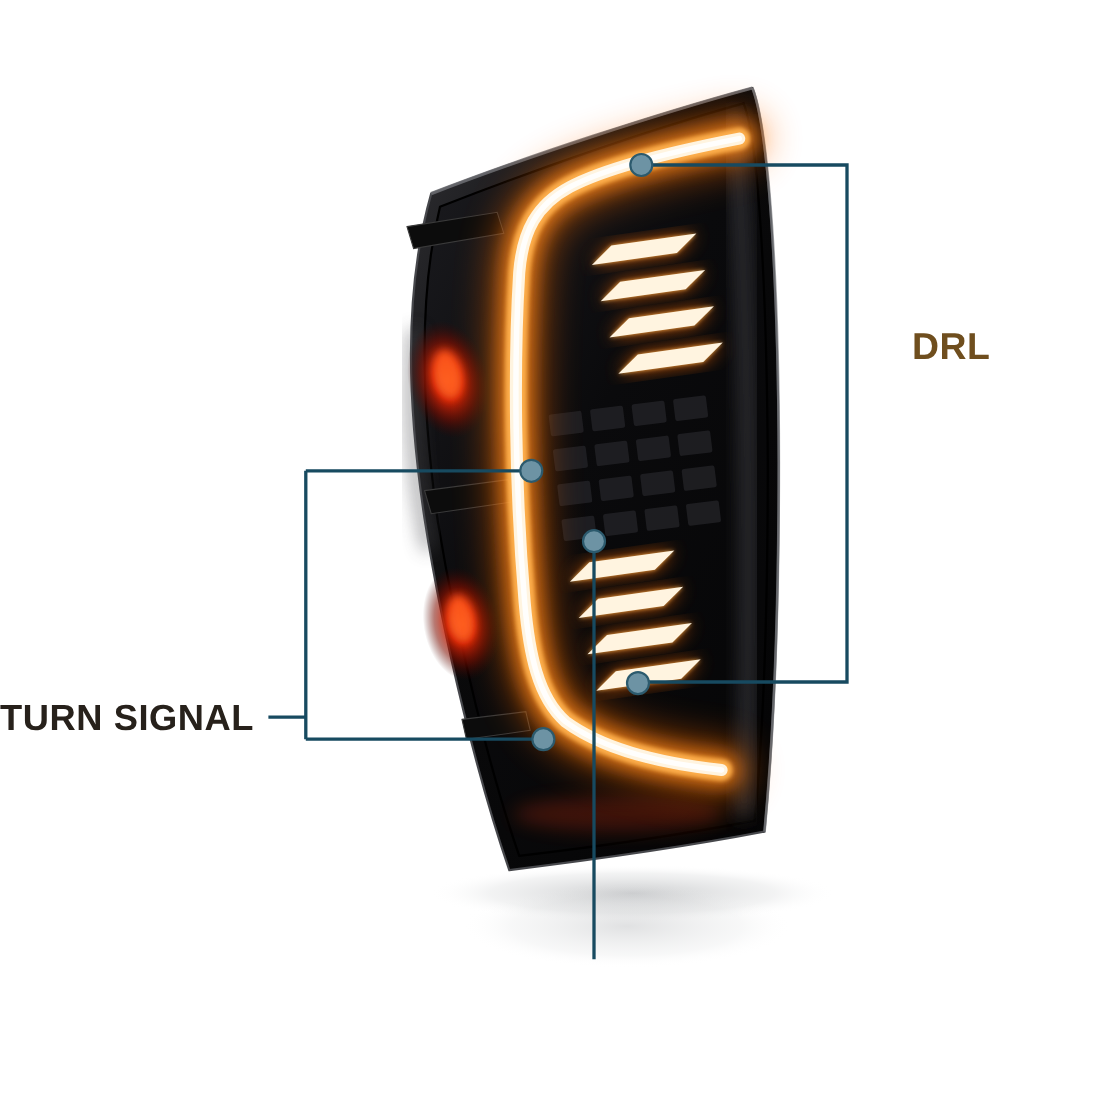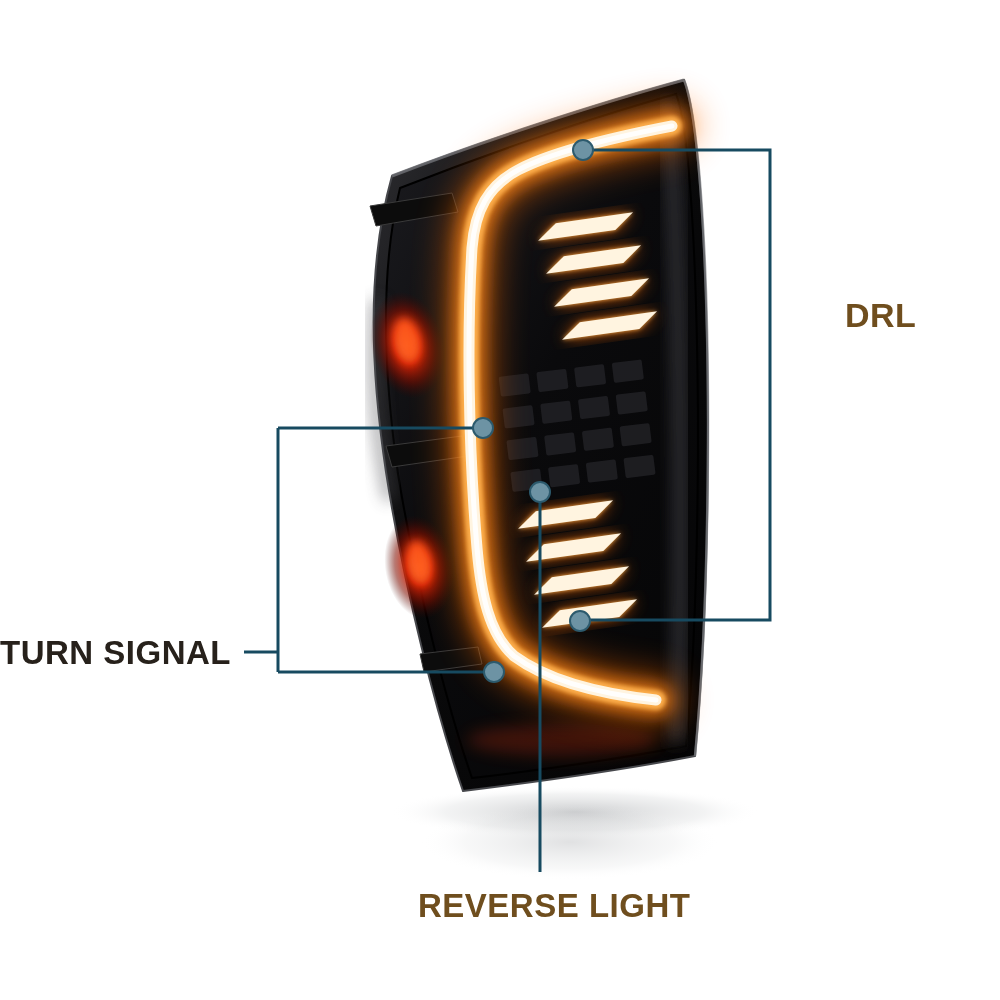--- a/index.html
+++ b/index.html
@@ -16,21 +16,21 @@
     --housing_black:#0a0a0b;
   }
   html,body{margin:0;padding:0;background:var(--background);}
   .stage{
     position:relative;width:1000px;height:1000px;overflow:hidden;
     background:var(--background);
     font-family:"Liberation Sans",sans-serif;
   }
   .stage svg{position:absolute;left:0;top:0;}
   .label{position:absolute;font-weight:700;letter-spacing:.5px;line-height:1;white-space:nowrap;}
-  .label-drl{left:829px;top:298px;font-size:34px;color:var(--label_drl);margin-left:16px;}
+  .label-drl{left:829px;top:298px;font-size:34px;color:var(--label_drl);}
   .label-turn{left:0px;top:636px;width:240px;text-align:left;font-size:33px;color:var(--label_turn_signal);}
   .label-reverse{left:418px;top:889px;width:266px;text-align:center;font-size:33px;color:var(--label_reverse);}
 </style>
 </head>
 <body>
 
 <div class="stage">
 
   <svg width="1000" height="1000" viewBox="0 0 1000 1000">
     <defs>
@@ -191,15 +191,14 @@
       <circle cx="583" cy="150" r="10"></circle>
       <circle cx="580" cy="621" r="10"></circle>
       <circle cx="483" cy="428" r="10"></circle>
       <circle cx="494" cy="672" r="10"></circle>
       <circle cx="540" cy="492" r="10"></circle>
     </g>
   </svg>
 
   <div class="label label-drl">DRL</div>
   <div class="label label-turn">TURN SIGNAL</div>
-  <div class="label label-reverse">REVERSE LIGHT</div>
 
 </div>
 
 </body></html>

